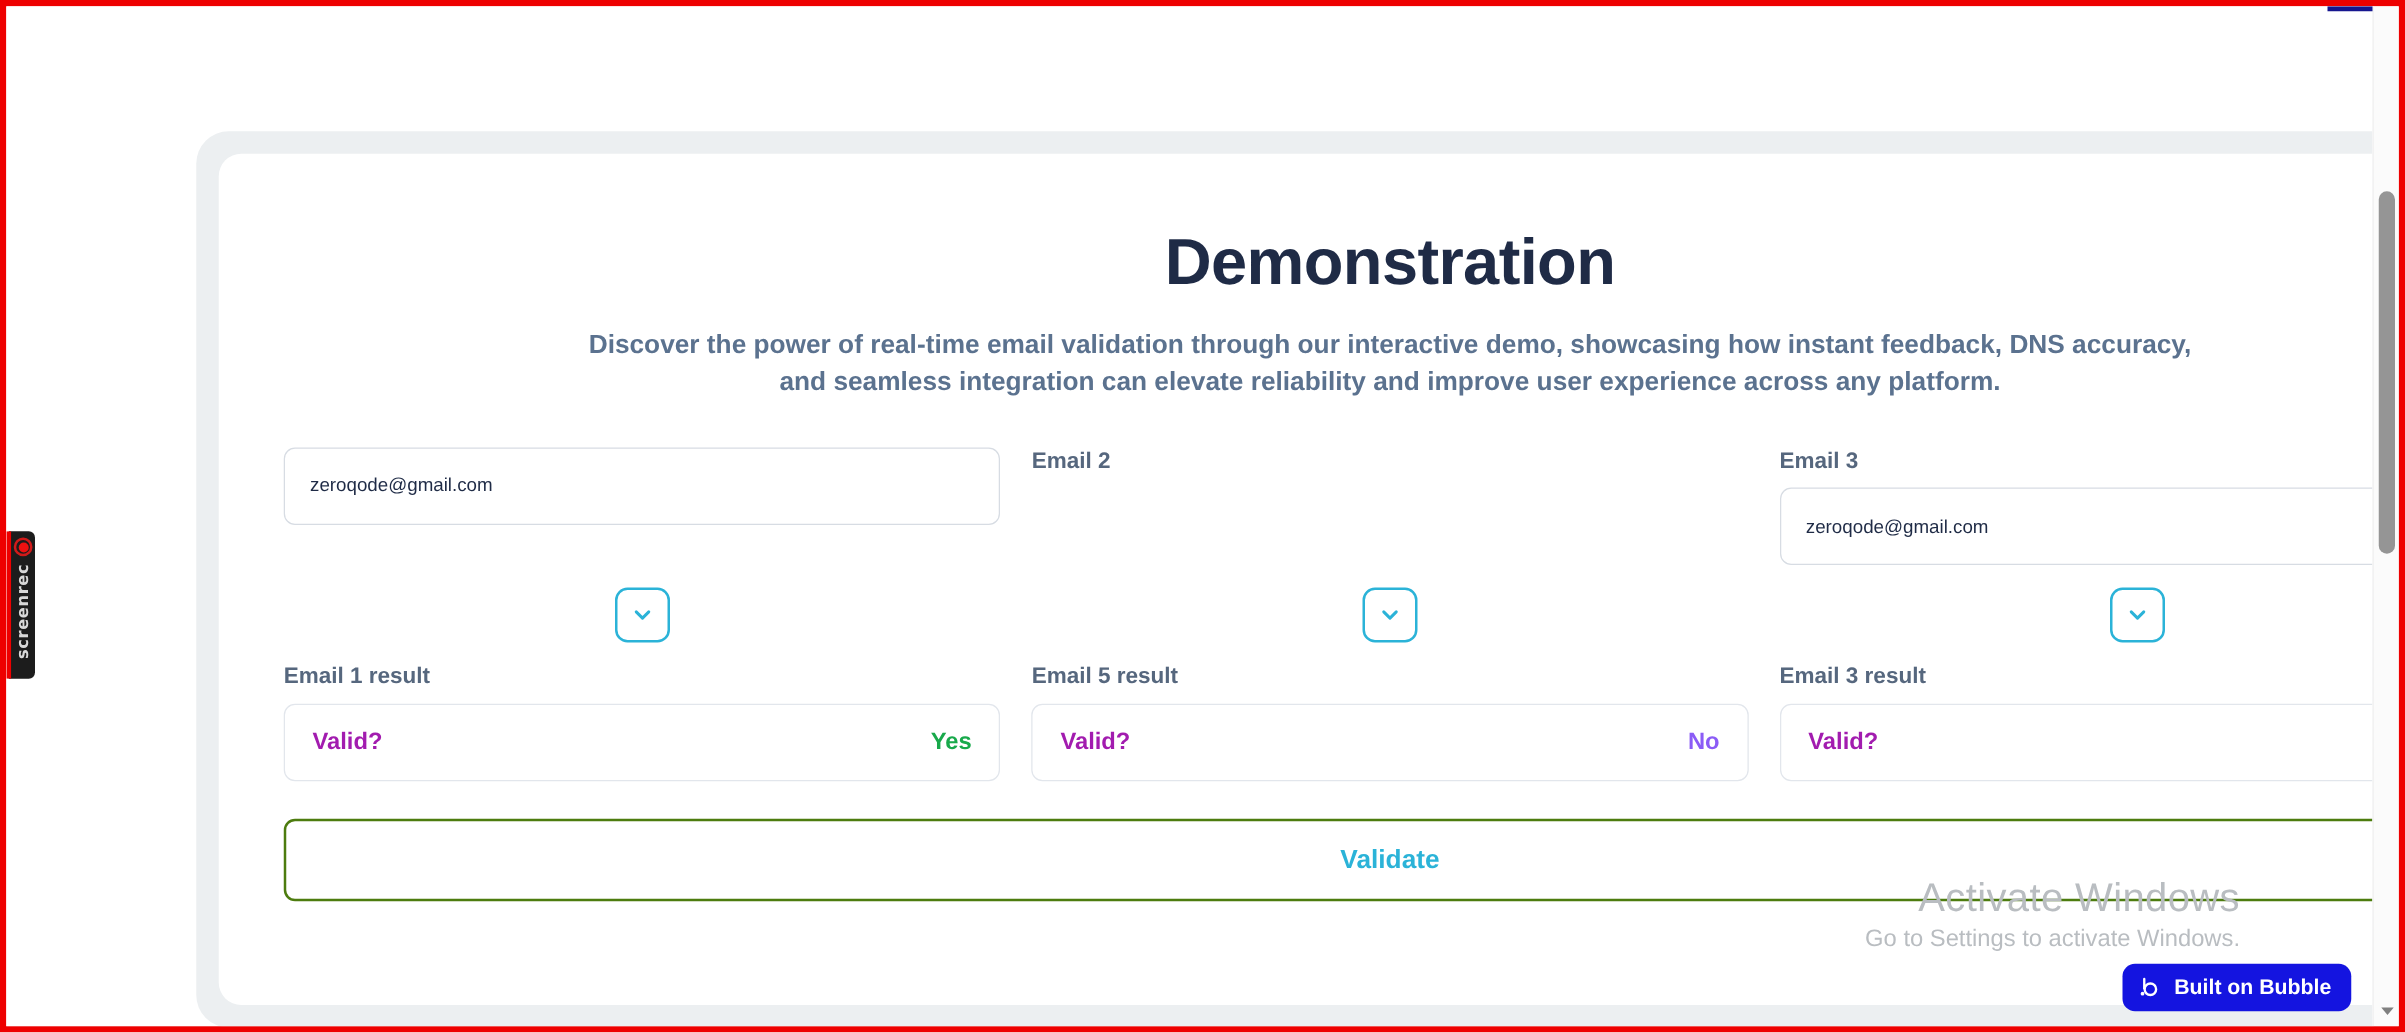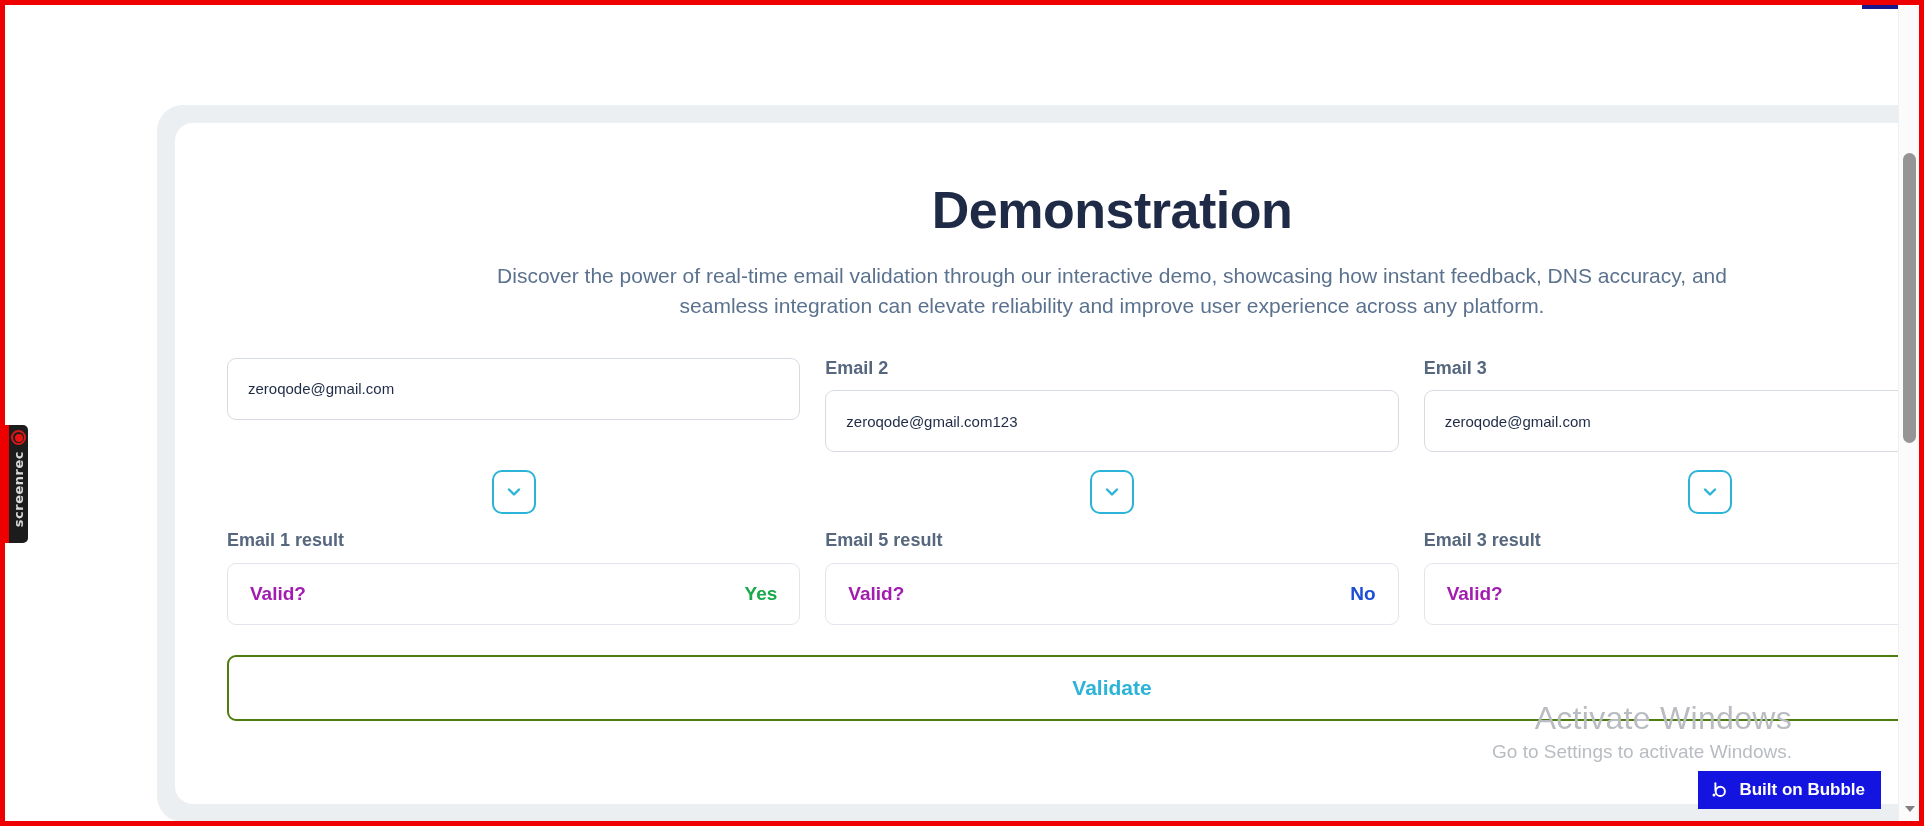--- a/index.html
+++ b/index.html
@@ -108,21 +108,21 @@
     line-height: 1.15;
     margin-top: 18px;
   }
   #page-subtitle {
     text-align: center;
     color: #5b728f;
     font-size: 21px;
     line-height: 1.45;
     margin: 20px auto 0 auto;
     max-width: 1300px;
-    font-weight: 400;
+    font-weight: 700;
   }
 
   
   .grid-row {
     display: flex;
     gap: 25px;
     margin-top: 36px;
   }
   .col { flex: 1 1 0; min-width: 0; }
 
@@ -189,21 +189,21 @@
   .result-key {
     color: #a21caf;
     font-size: 19px;
     font-weight: 700;
   }
   .result-val {
     font-size: 19px;
     font-weight: 700;
   }
   .val-yes { color: #18a94b; }
-  .val-no  { color: #1d4ed8; }
+  .val-no  { color: #8b5cf6; }
 
   
   #validate-button {
     display: block;
     width: 100%;
     height: 66px;
     margin-top: 30px;
     border: 2px solid #4d7c0f;
     border-radius: 9px;
     background: #ffffff;
@@ -240,21 +240,21 @@
   }
 
   
   #bubble-badge {
     position: absolute;
     right: 17px;
     bottom: 12px;
     height: 38px;
     padding: 0 16px 0 12px;
     background: #1414e0;
-    border-radius: 0;
+    border-radius: 10px;
     display: flex;
     align-items: center;
     gap: 9px;
     z-index: 35;
     cursor: pointer;
   }
   #bubble-logo {
     width: 20px; height: 20px;
     position: relative;
     flex: 0 0 auto;
@@ -329,21 +329,20 @@
         <p id="page-subtitle">Discover the power of real-time email validation through our interactive demo, showcasing how instant feedback, DNS accuracy, and seamless integration can elevate reliability and improve user experience across any platform.</p>
 
         <div class="grid-row">
 
           <div class="col">
             <input class="text-input" type="text" value="zeroqode@gmail.com" style="">
           </div>
 
           <div class="col">
             <div class="field-label">Email 2</div>
-            <input class="text-input" type="text" value="zeroqode@gmail.com123" style="">
           </div>
 
           <div class="col">
             <div class="field-label">Email 3</div>
             <input class="text-input" type="text" value="zeroqode@gmail.com" style="">
           </div>
 
         </div>
 
         <div class="chev-row">

